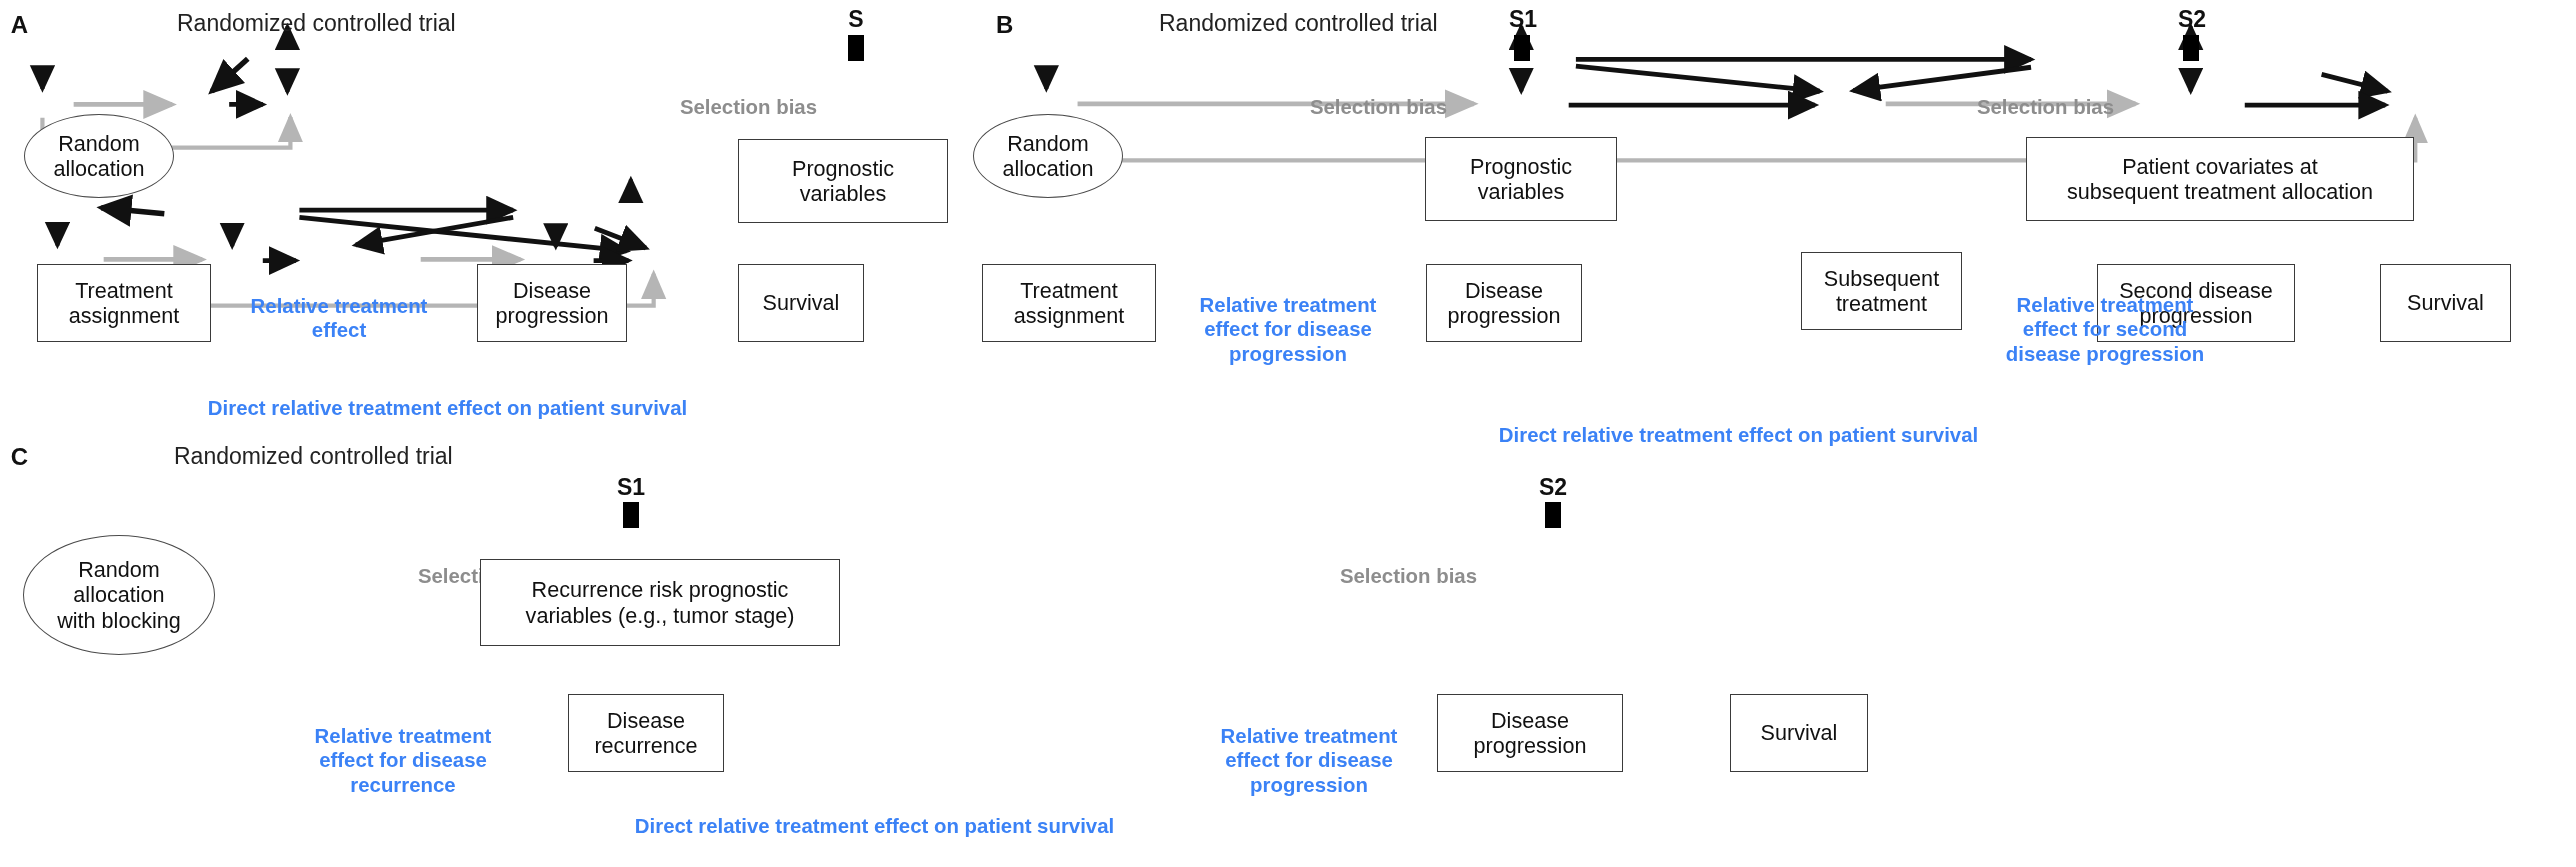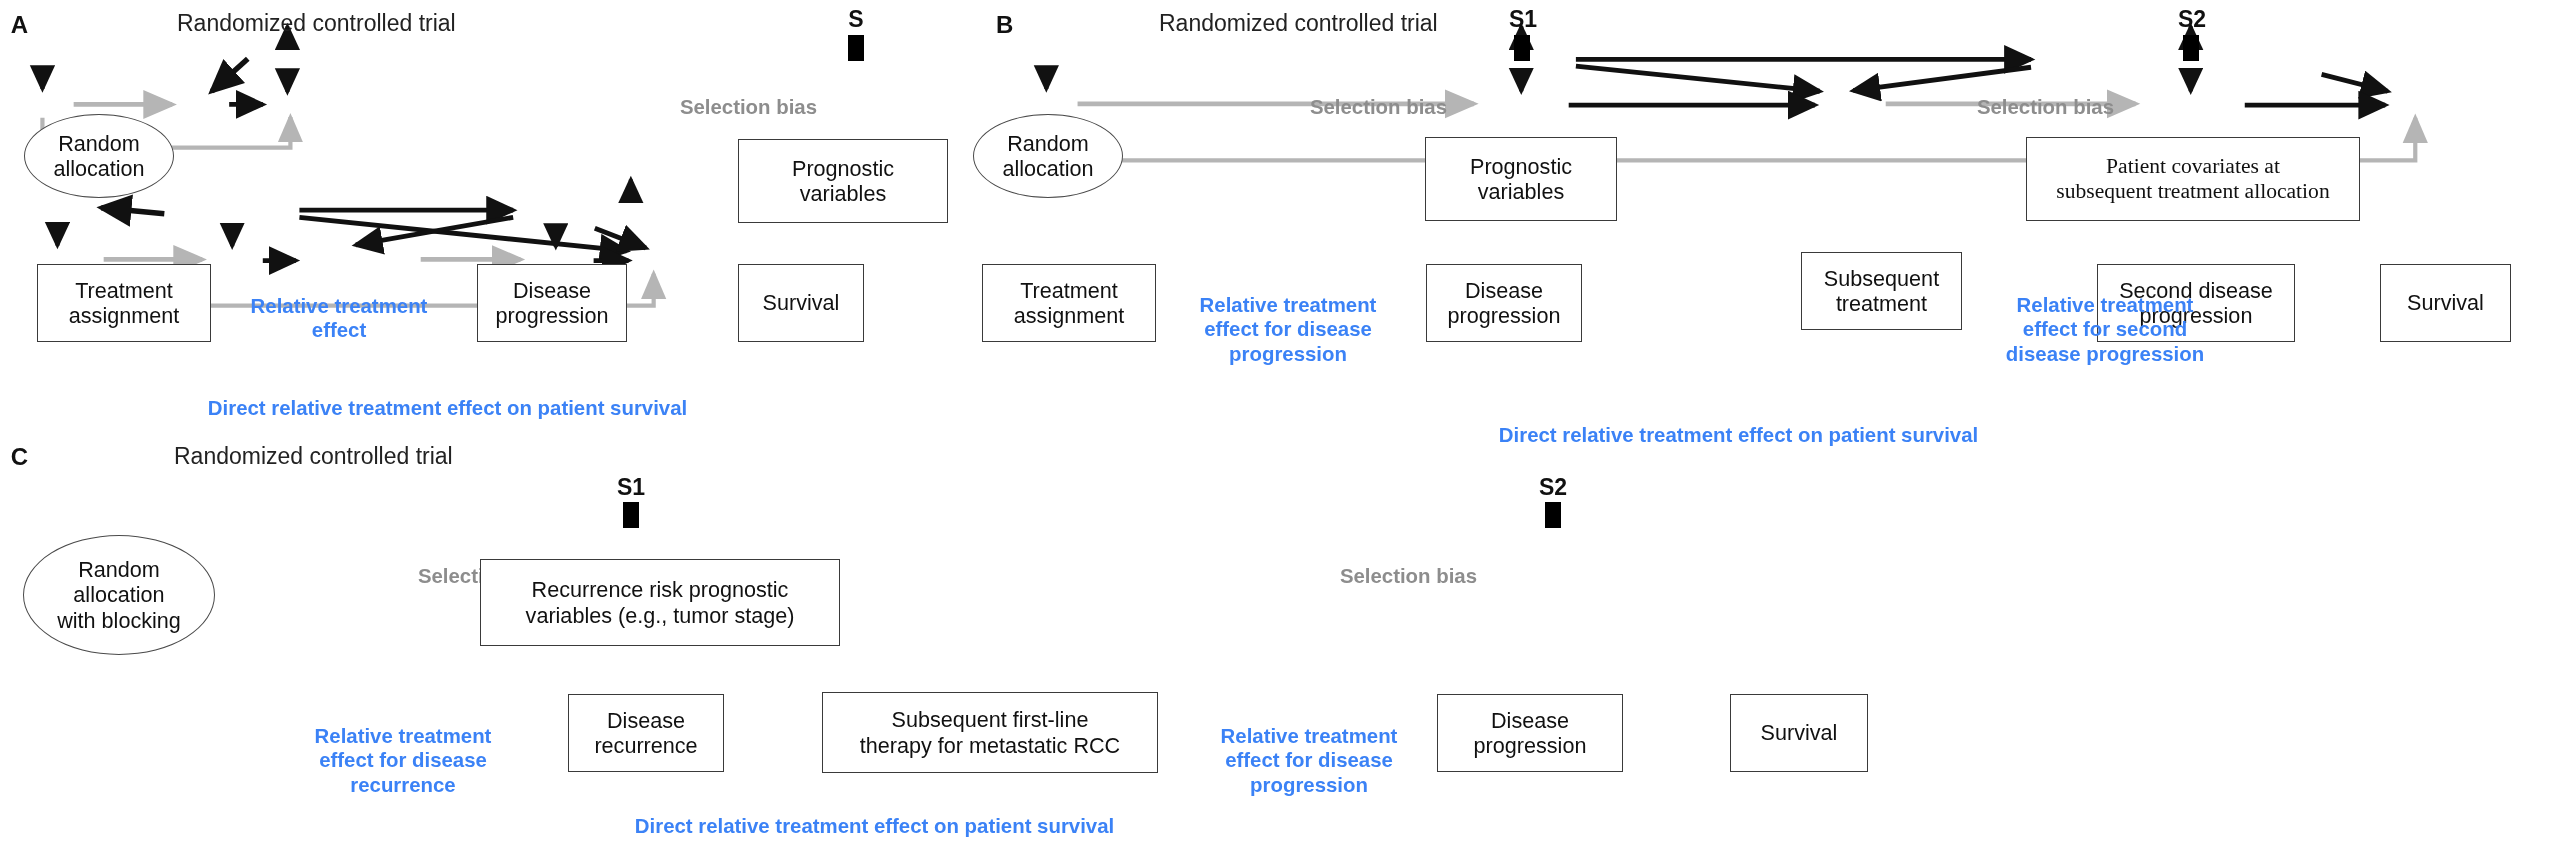--- a/index.html
+++ b/index.html
@@ -142,21 +142,21 @@
   <div class="node ellipse" style="left:973px;top:114px;width:150px;height:84px;white-space:pre-line;">Random
 allocation</div>
   <div class="node" style="left:982px;top:264px;width:174px;height:78px;white-space:pre-line;">Treatment
 assignment</div>
   <div class="node" style="left:1425px;top:137px;width:192px;height:84px;white-space:pre-line;">Prognostic
 variables</div>
   <div class="node" style="left:1426px;top:264px;width:156px;height:78px;white-space:pre-line;">Disease
 progression</div>
   <div class="node" style="left:1801px;top:252px;width:161px;height:78px;white-space:pre-line;">Subsequent
 treatment</div>
-  <div class="node" style="left:2026px;top:137px;width:334px;height:84px;white-space:pre-line;font-family:Liberation Serif, serif;">Patient covariates at
+  <div class="node" style="left:2026px;top:137px;width:388px;height:84px;white-space:pre-line;">Patient covariates at
 subsequent treatment allocation</div>
   <div class="node" style="left:2097px;top:264px;width:198px;height:78px;white-space:pre-line;">Second disease
 progression</div>
   <div class="node" style="left:2380px;top:264px;width:131px;height:78px;">Survival</div>
 
   <div class="edge-label" style="left:1162px;top:293px;width:252px;white-space:pre-line;">Relative treatment
 effect for disease
 progression</div>
   <div class="edge-label" style="left:1976px;top:293px;width:258px;white-space:pre-line;transform:translateX(-258px);left:2234px;">Relative treatment
 effect for second
@@ -170,22 +170,20 @@
   <div class="sbox" style="left: 623px; top: 502px; width: 15.6px; height: 26.4px;"></div>
   <div class="sel-label" style="left: 357px; top: 565px; width: 198px;">Selection bias</div>
 
   <div class="node ellipse" style="left:23px;top:535px;width:192px;height:120px;white-space:pre-line;">Random
 allocation
 with blocking</div>
   <div class="node" style="left:480px;top:559px;width:360px;height:87px;white-space:pre-line;">Recurrence risk prognostic
 variables (e.g., tumor stage)</div>
   <div class="node" style="left:568px;top:694px;width:156px;height:78px;white-space:pre-line;">Disease
 recurrence</div>
-  <div class="node" style="left:822px;top:692px;width:336px;height:81px;white-space:pre-line;">Subsequent first-line
-therapy for metastatic RCC</div>
   <div class="node" style="left:1437px;top:694px;width:186px;height:78px;white-space:pre-line;">Disease
 progression</div>
   <div class="node" style="left:1730px;top:694px;width:138px;height:78px;">Survival</div>
 
   <div class="edge-label" style="left:277px;top:724px;width:252px;white-space:pre-line;">Relative treatment
 effect for disease
 recurrence</div>
   <div class="edge-label" style="left:1183px;top:724px;width:252px;white-space:pre-line;">Relative treatment
 effect for disease
 progression</div>

